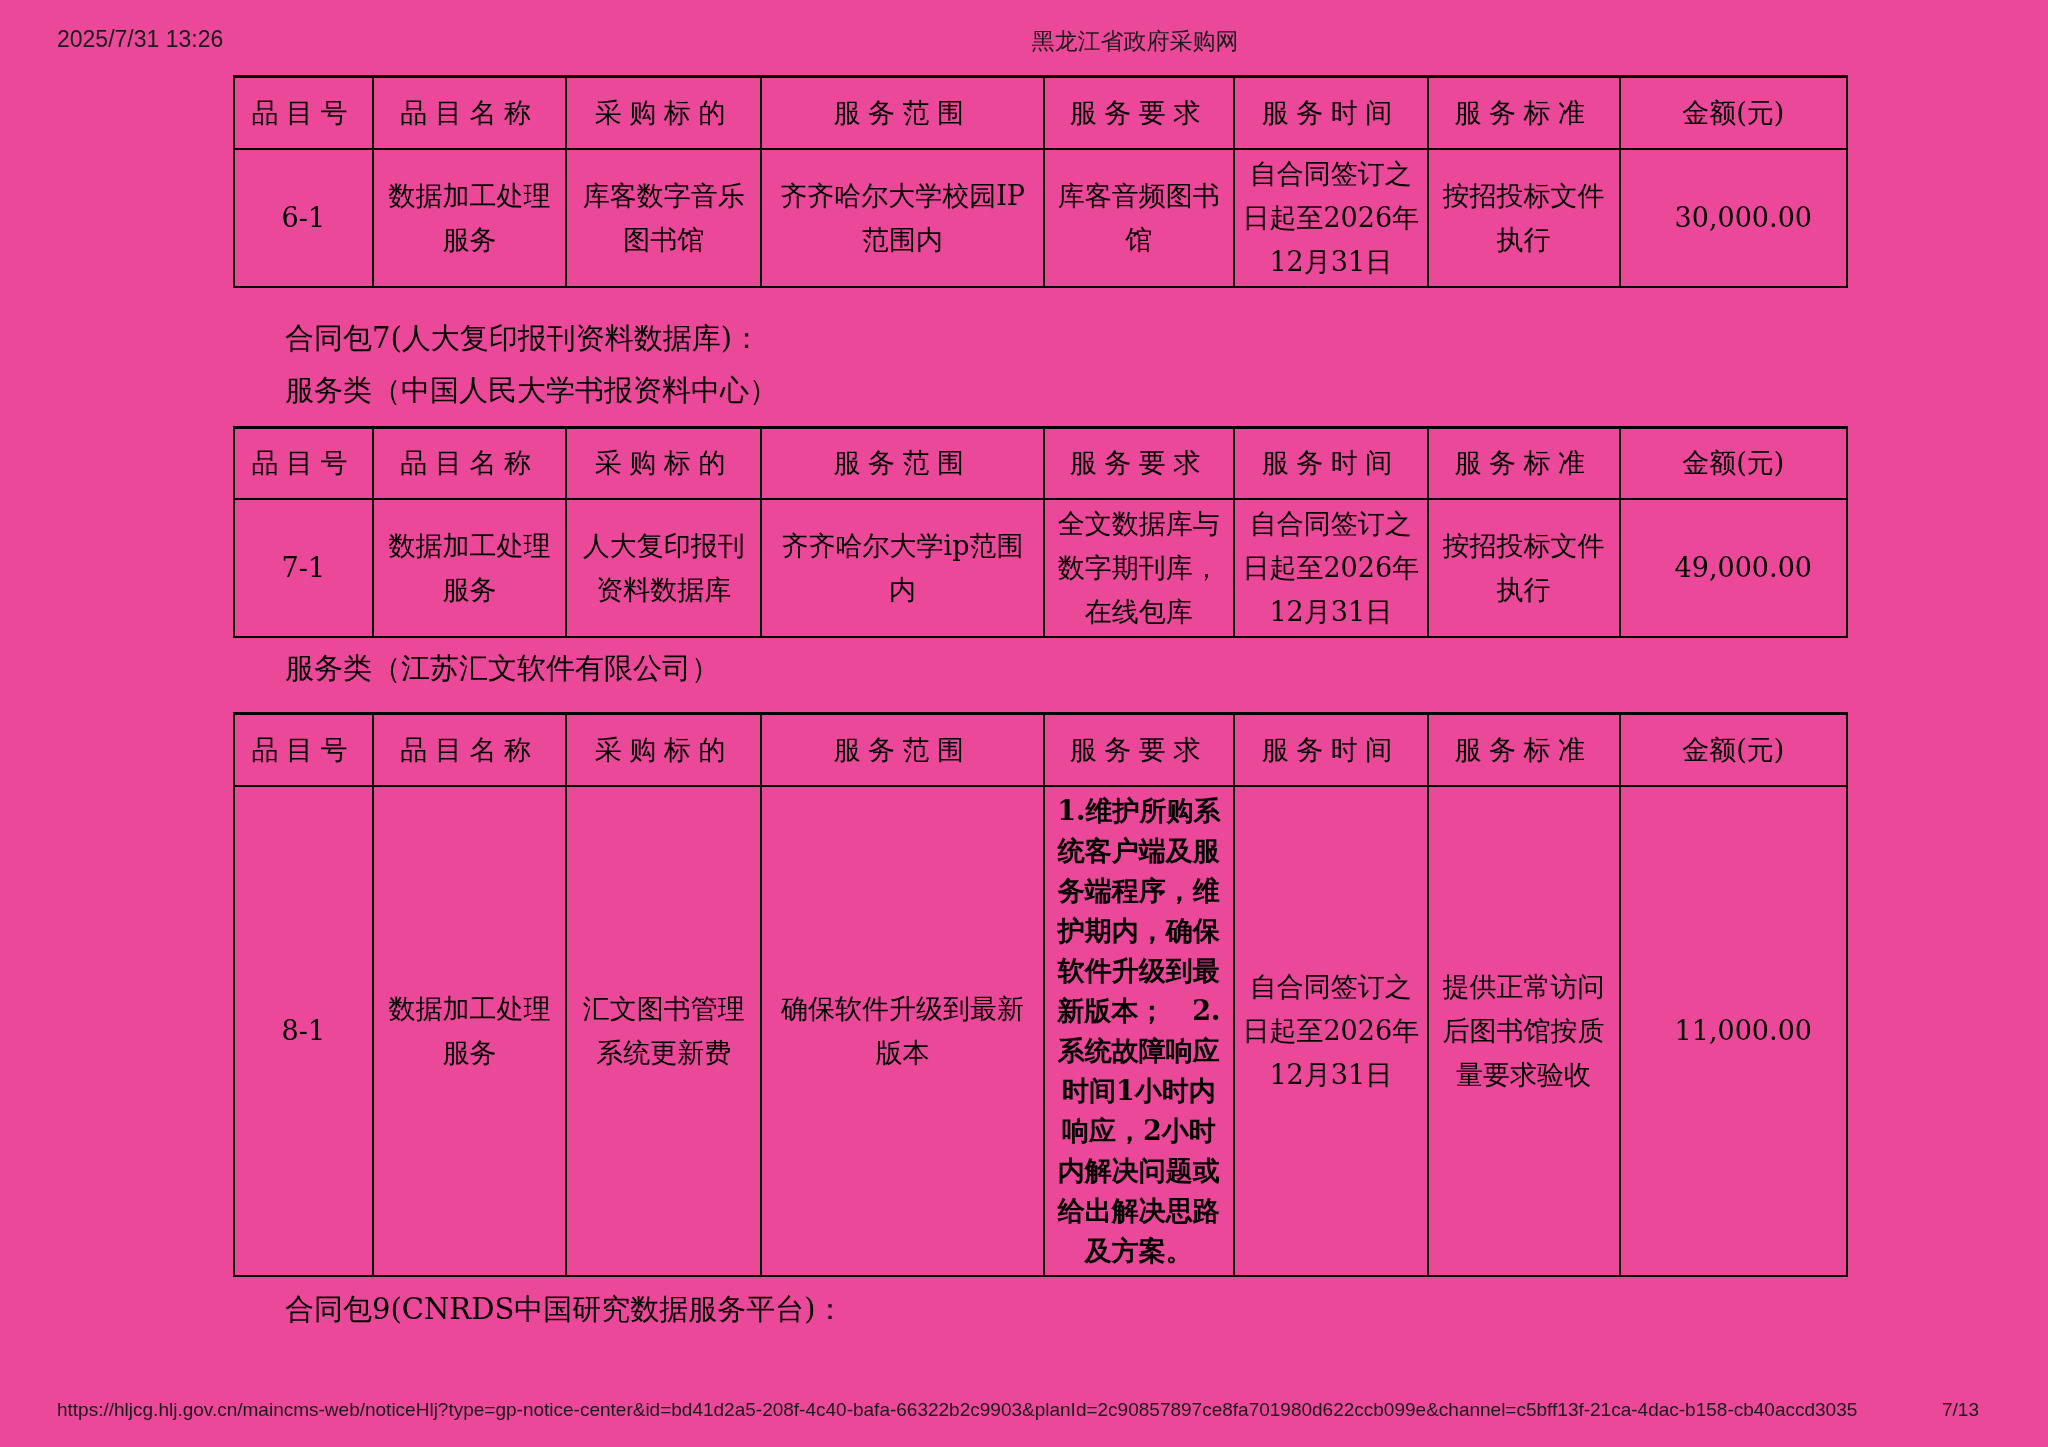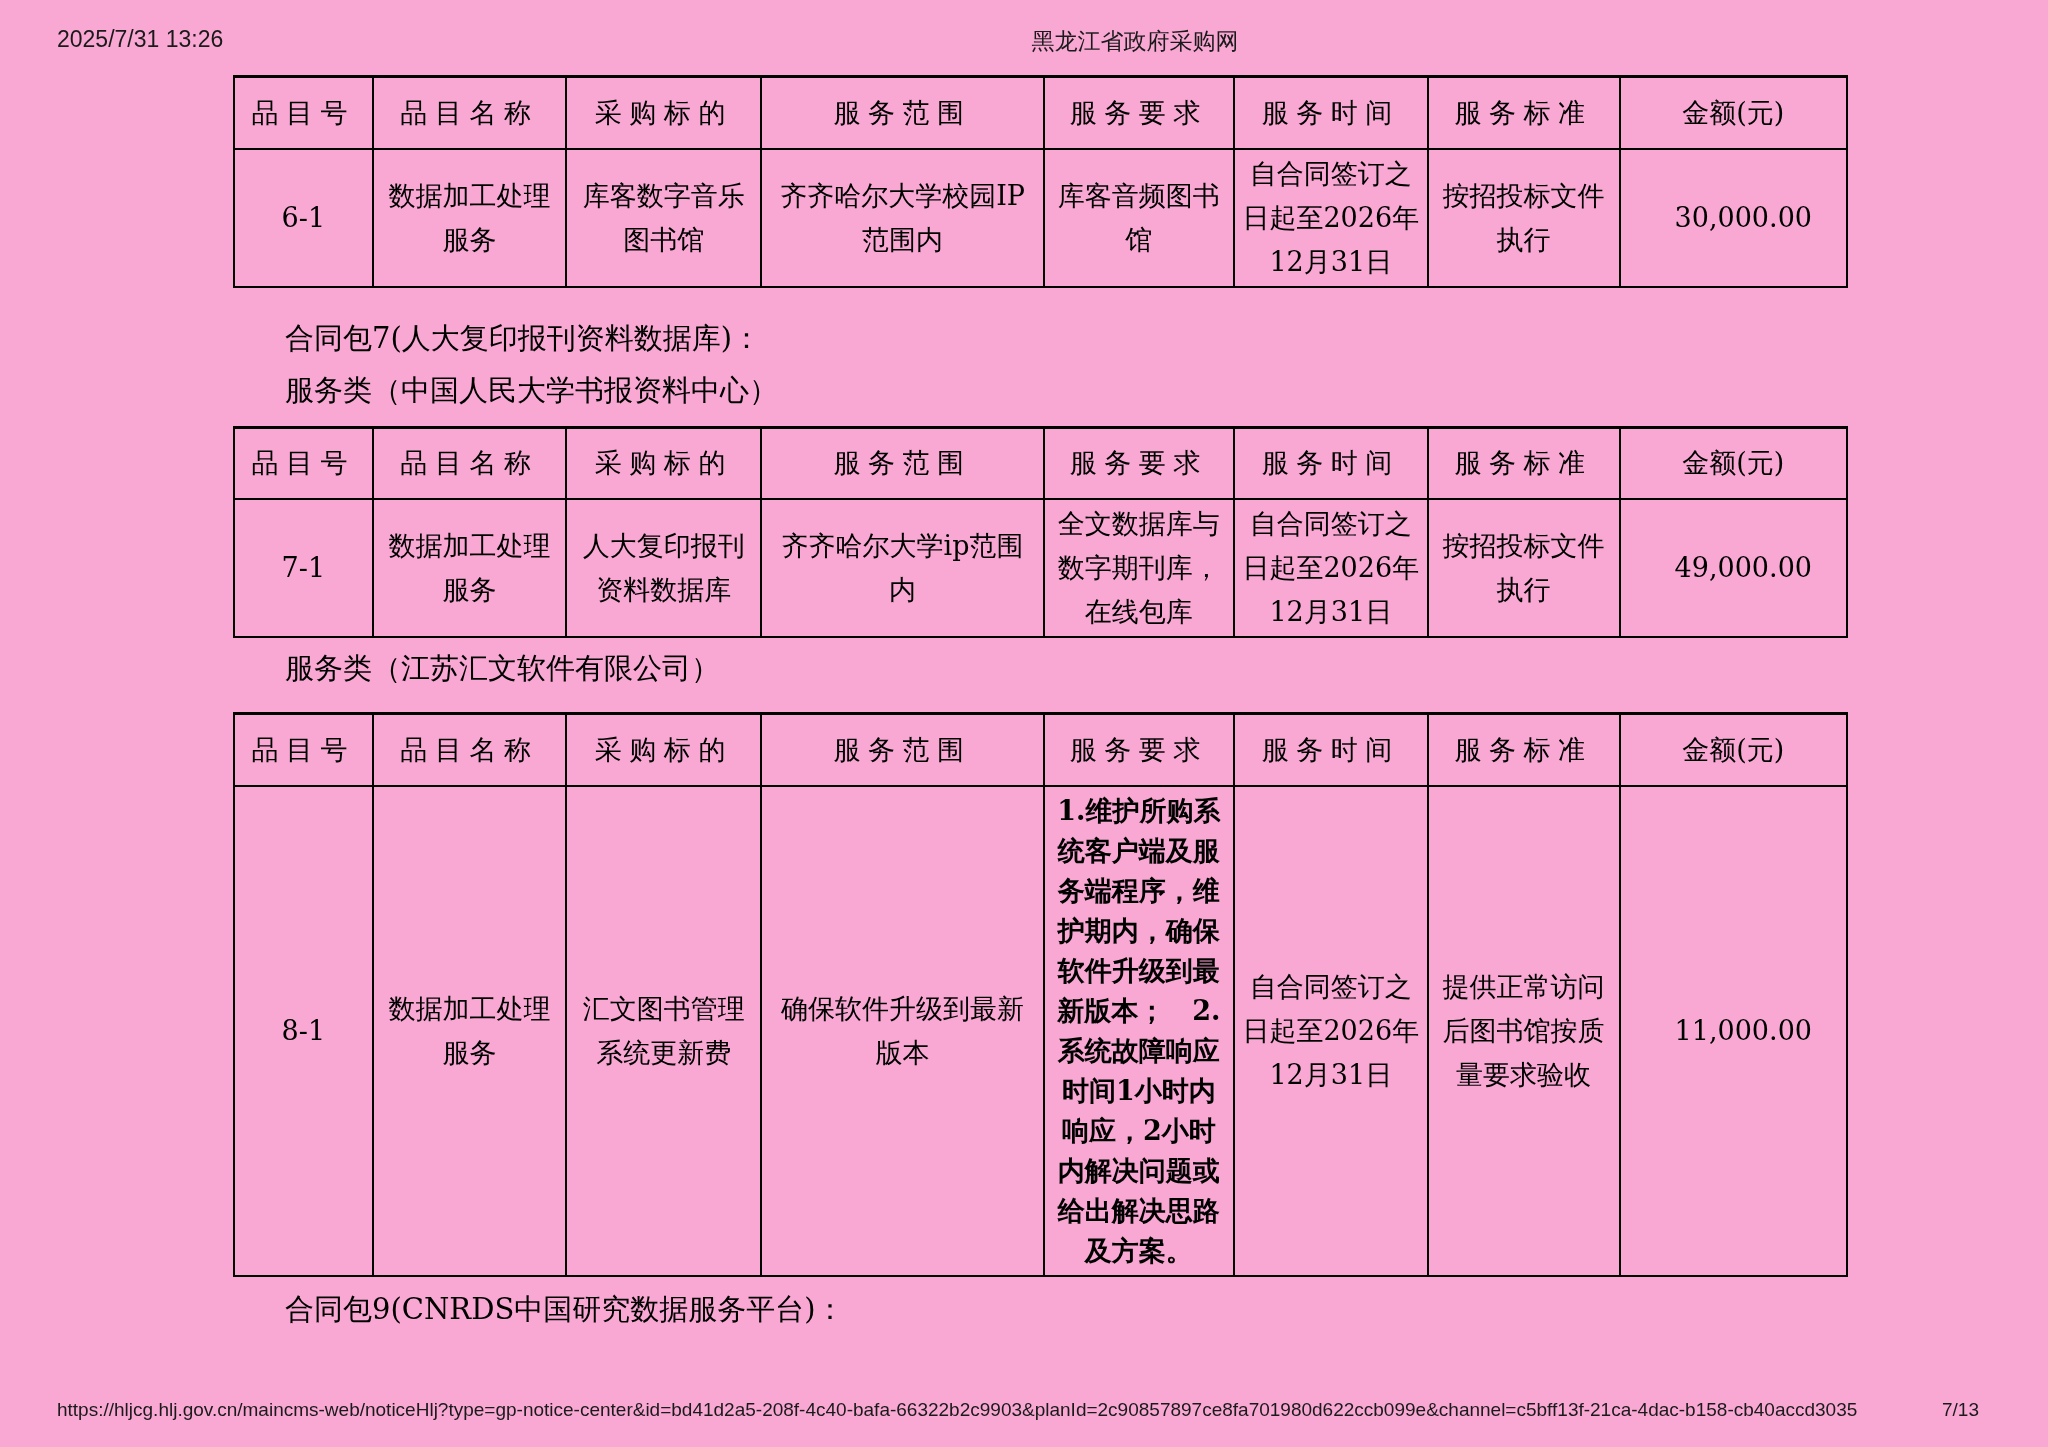--- a/index.html
+++ b/index.html
@@ -2,21 +2,21 @@
 <html lang="zh"><head>
 <meta charset="utf-8">
 <style>
   * { box-sizing: border-box; margin: 0; padding: 0; }
   html, body { background: #ffffff; }
   body { width: 2048px; height: 1447px; position: relative; color: #000; }
 
   .page {
     position: relative;
     width: 2048px; height: 1447px;
-    background: #f9a8d4;
+    background: #ec4899;
     overflow: hidden;
     font-family: "DejaVu Serif", "Liberation Serif", serif;
   }
 
   
   .print-header {
     position: absolute; top: 26px; left: 57px; right: 57px; height: 30px;
     font-family: "Liberation Sans", "DejaVu Sans", sans-serif;
     font-size: 23px; color: #1a1a1a;
   }

